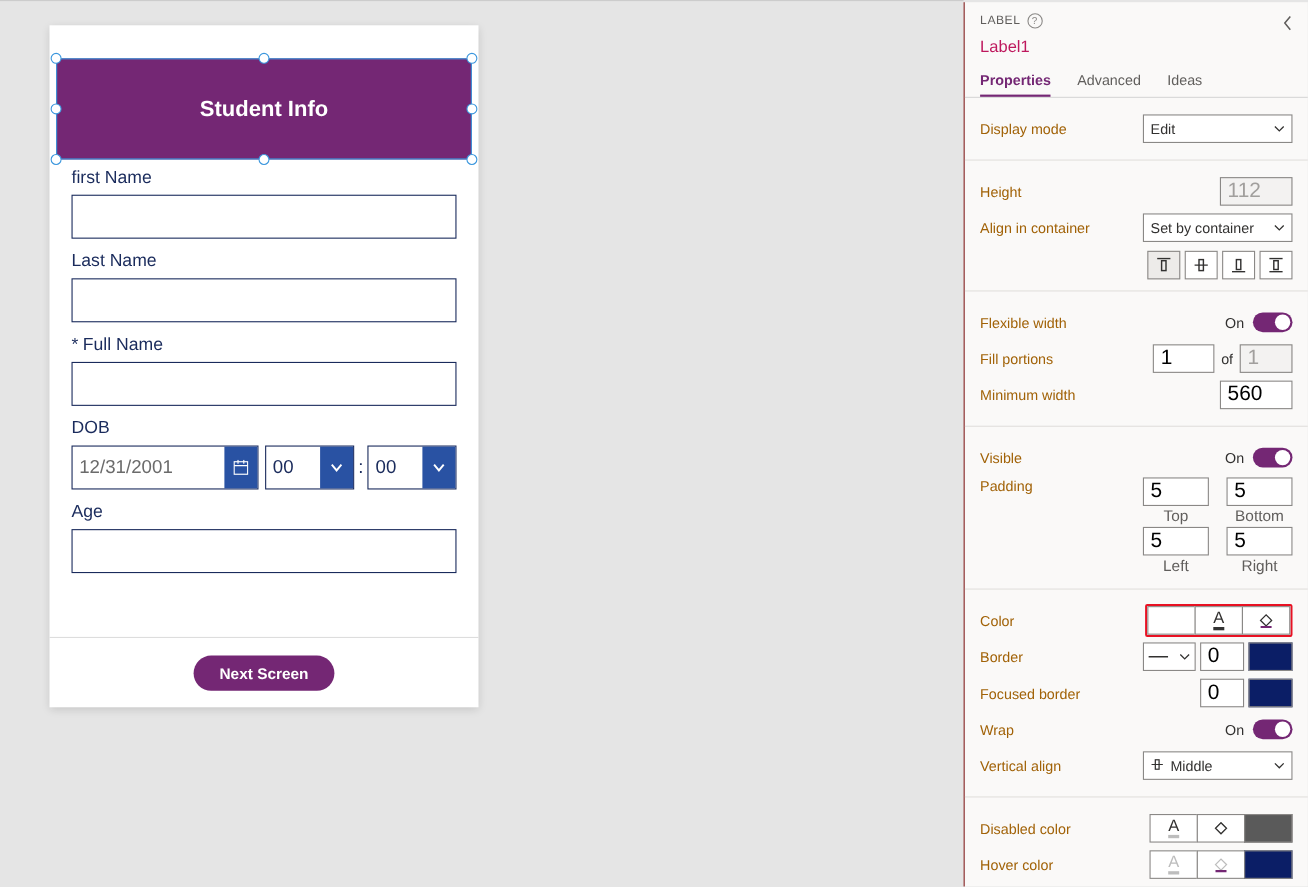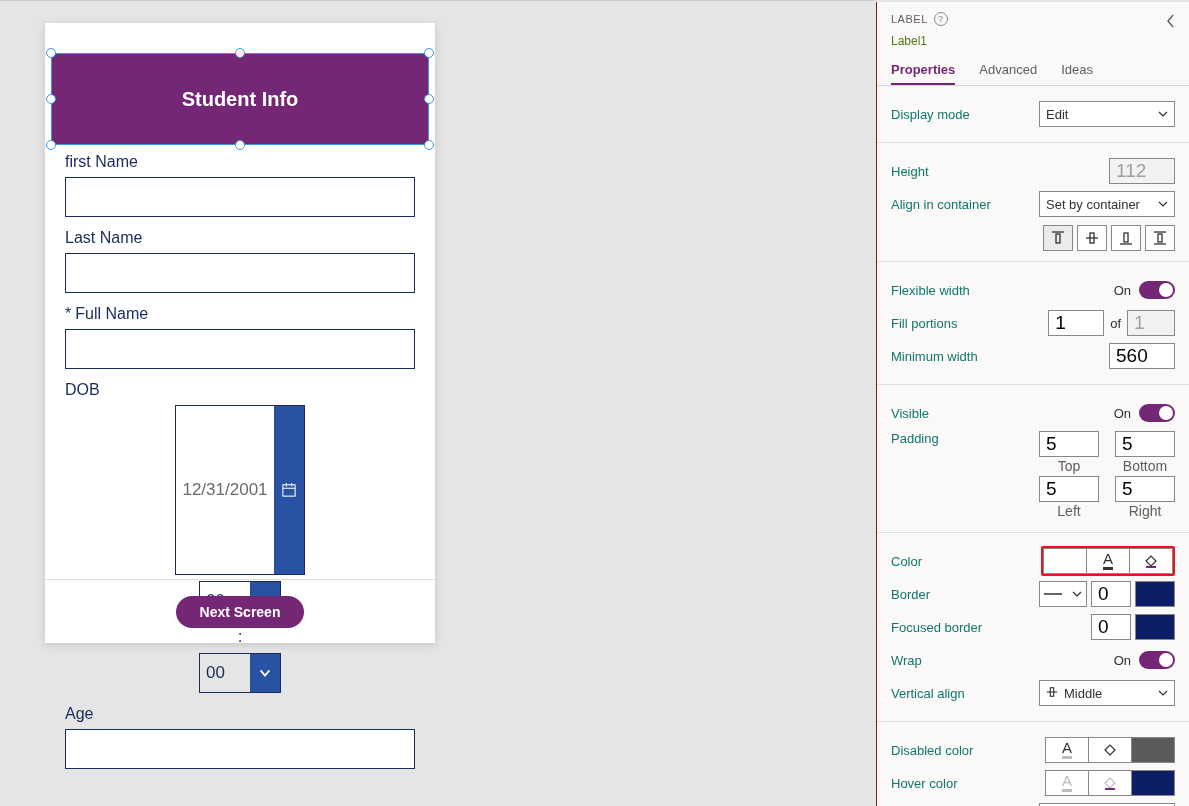--- a/index.html
+++ b/index.html
@@ -21,46 +21,46 @@
 .h-mr { right: -5px; top: 50%; margin-top: -5px; }
 .h-bl { left: -5px; bottom: -5px; }
 .h-bm { left: 50%; bottom: -5px; margin-left: -5px; }
 .h-br { right: -5px; bottom: -5px; }
 
 .form-body { position: absolute; left: 0; top: 122px; width: 100%; padding: 0 20px; }
 .field { margin-top: 8px; margin-bottom: 12px; }
 .field-label { color: #1a2b5c; font-size: 16px; margin-bottom: 6px; display: flex; align-items: center; gap: 4px; }
 .req { color: #1a2b5c; }
 .txt-input { width: 100%; height: 40px; border: 1.5px solid #1a2b5c; background: #fff; padding: 0 8px; font-size: 16px; }
-.dob-row { display: flex; gap: 6px; align-items: center; flex-direction: column; }
+.dob-row { display: flex; gap: 6px; align-items: center; }
 .date-box { display: flex; border: 1.5px solid #1a2b5c; height: 40px; flex: 0 0 170px; }
 .date-val { flex: 1; display: flex; align-items: center; padding: 0 6px; color: #6b6b6b; font-size: 17px; }
 .date-btn { width: 30px; background: #2952a3; display: flex; align-items: center; justify-content: center; }
 .dd { display: flex; border: 1.5px solid #1a2b5c; height: 40px; width: 82px; text-align: center; }
 .dd-val { flex: 1; display: flex; align-items: center; padding: 0 6px; color: #1a2b5c; font-size: 17px; }
 .dd-btn { width: 30px; background: #2952a3; display: flex; align-items: center; justify-content: center; }
 .colon { color: #1a2b5c; font-size: 17px; margin: 0 -2px; }
 
 .footer-bar { position: absolute; left: 0; bottom: 0; width: 100%; height: 64px; border-top: 1px solid #ddd; display: flex; align-items: center; justify-content: center; }
 .next-btn { background: #742774; color: #fff; border: none; border-radius: 20px; padding: 8px 24px; font-size: 14px; font-weight: 600; }
 
 
 .panel { position: absolute; right: 0; top: 2px; width: 313px; height: 806px; background: #faf9f8; border-left: 1px solid #7f1d1d; overflow: hidden; font-size: 13px; color: #323130; }
 .panel-head { padding: 10px 14px 0 14px; position: relative; }
 .lbl-line { display: flex; align-items: center; gap: 6px; font-size: 11px; color: #605e5c; letter-spacing: .5px; }
 .help-circ { width: 14px; height: 14px; border: 1px solid #8a8886; border-radius: 50%; display: flex; align-items: center; justify-content: center; font-size: 9px; color: #8a8886; }
 .expand-chev { position: absolute; right: 12px; top: 12px; color: #605e5c; }
-.obj-name { margin-top: 8px; font-size: 12px; color: #4d7c0f; }
+.obj-name { margin-top: 8px; font-size: 15px; color: #be185d; }
 .tabs { display: flex; gap: 24px; margin-top: 14px; border-bottom: 1px solid #d6d6d6; padding: 0 14px; }
 .tab { padding-bottom: 6px; font-size: 13px; color: #605e5c; cursor: pointer; }
 .tab.active { color: #742774; font-weight: 600; border-bottom: 2px solid #742774; }
 
 .sec { border-bottom: 1px solid #e1dfdd; padding: 10px 14px; }
 .row { display: flex; align-items: center; justify-content: space-between; min-height: 30px; margin: 3px 0; }
-.row-label { color: #0f766e; }
+.row-label { color: #a16207; }
 .dropdown { border: 1px solid #8a8886; background: #fff; height: 26px; display: flex; align-items: center; justify-content: space-between; padding: 0 6px; font-size: 13px; width: 136px; cursor: pointer; }
 .numbox { border: 1px solid #8a8886; background: #fff; height: 26px; width: 56px; padding: 0 6px; font-size: 19px; }
 .numbox.ro { background: #f3f2f1; color: #a19f9d; }
 .align-btns { display: flex; gap: 4px; margin-top: 6px; justify-content: flex-end; }
 .align-btn { width: 30px; height: 26px; border: 1px solid #8a8886; background: #fff; display: flex; align-items: center; justify-content: center; cursor: pointer; }
 .align-btn.active { background: #edebe9; }
 
 .toggle { width: 36px; height: 18px; border-radius: 9px; background: #742774; position: relative; cursor: pointer; }
 .toggle::after { content: ""; position: absolute; right: 2px; top: 2px; width: 14px; height: 14px; background: #fff; border-radius: 50%; }
 .toggle-wrap { display: flex; align-items: center; gap: 8px; }

